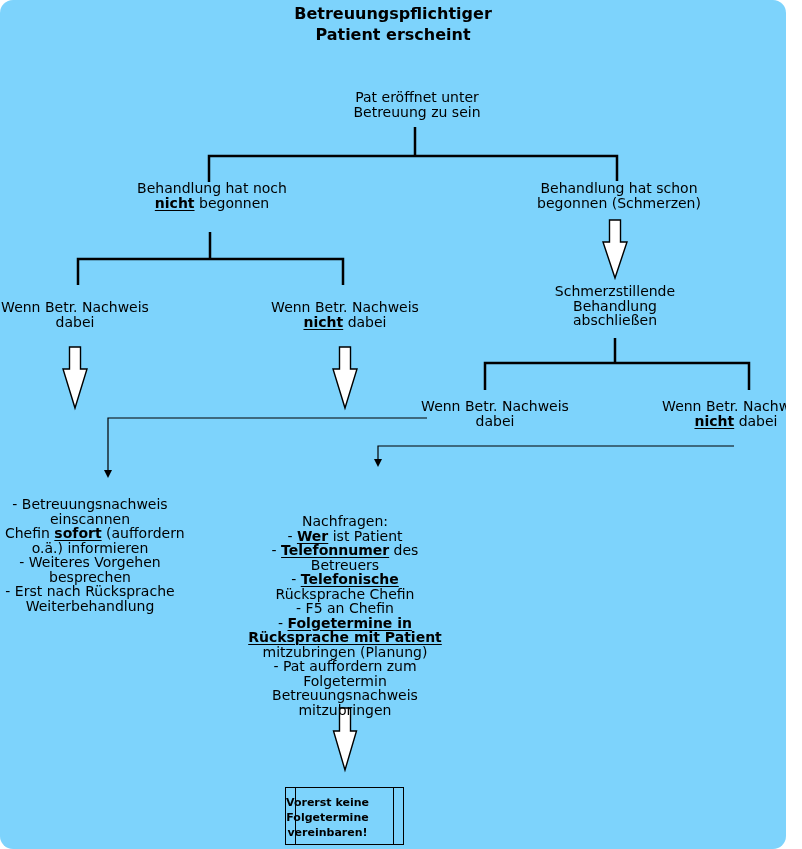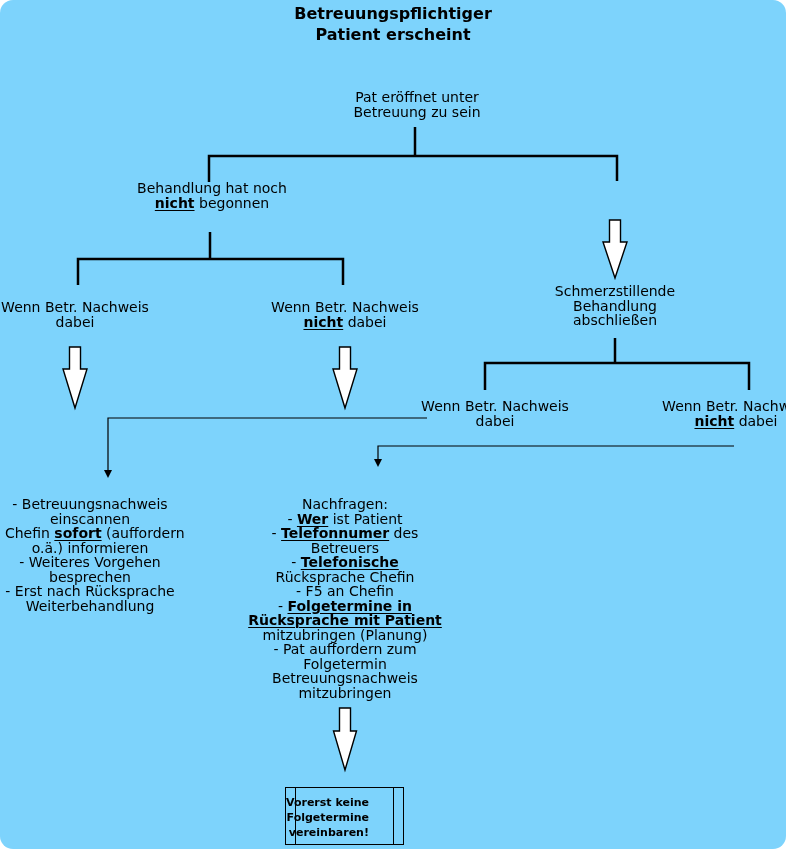--- a/index.html
+++ b/index.html
@@ -59,21 +59,21 @@
   .final-box .bar-right { right: 9px; }
   .final-box .box-text {
     position: absolute;
     left: 0; right: 0; top: 7px;
     text-align: center;
     font-size: 11px;
     line-height: 15px;
     transform: none;
     max-width: none;
   }
-  .final-box .box-text .line { white-space: nowrap; text-align: right; }
+  .final-box .box-text .line { white-space: nowrap; }
 </style>
 </head>
 <body>
 
 <div class="canvas">
 
   <svg class="layer" width="802" height="849" viewBox="0 0 802 849">
 
     <g stroke="#000" stroke-width="2.5" fill="none">
       <path d="M415 127 V156"></path>
@@ -113,20 +113,24 @@
   <div class="node" style="left:417px; top:90px;">
       <div class="line"><span>Pat eröffnet unter</span></div>
       <div class="line"><span>Betreuung zu sein</span></div>
     </div>
 
   <div class="node" style="left:212px; top:181px;">
       <div class="line"><span>Behandlung hat noch</span></div>
       <div class="line"><span class="b u">nicht</span><span> begonnen</span></div>
     </div>
 
+  <div class="node" style="left:619px; top:181px;">
+      <div class="line"><span>Behandlung hat schon</span></div>
+      <div class="line"><span>begonnen (Schmerzen)</span></div>
+    </div>
 
   <div class="node" style="left:75px; top:300px;">
       <div class="line"><span>Wenn Betr. Nachweis</span></div>
       <div class="line"><span>dabei</span></div>
     </div>
 
   <div class="node" style="left:345px; top:300px;">
       <div class="line"><span>Wenn Betr. Nachweis</span></div>
       <div class="line"><span class="b u">nicht</span><span> dabei</span></div>
     </div>
@@ -151,21 +155,21 @@
       <div class="line"><span>- Betreuungsnachweis</span></div>
       <div class="line"><span>einscannen</span></div>
       <div class="line"><span>- Chefin </span><span class="b u">sofort</span><span> (auffordern</span></div>
       <div class="line"><span>o.ä.) informieren</span></div>
       <div class="line"><span>- Weiteres Vorgehen</span></div>
       <div class="line"><span>besprechen</span></div>
       <div class="line"><span>- Erst nach Rücksprache</span></div>
       <div class="line"><span>Weiterbehandlung</span></div>
     </div>
 
-  <div class="node" style="left:345px; top:497px;">
+  <div class="node" style="left:345px; top:514px;">
       <div class="line"><span>Nachfragen:</span></div>
       <div class="line"><span>- </span><span class="b u">Wer</span><span> ist Patient</span></div>
       <div class="line"><span>- </span><span class="b u">Telefonnumer</span><span> des</span></div>
       <div class="line"><span>Betreuers</span></div>
       <div class="line"><span>- </span><span class="b u">Telefonische</span></div>
       <div class="line"><span>Rücksprache Chefin</span></div>
       <div class="line"><span>- F5 an Chefin</span></div>
       <div class="line"><span>- </span><span class="b u">Folgetermine in</span></div>
       <div class="line"><span class="b u">Rücksprache mit Patient</span></div>
       <div class="line"><span>mitzubringen (Planung)</span></div>

